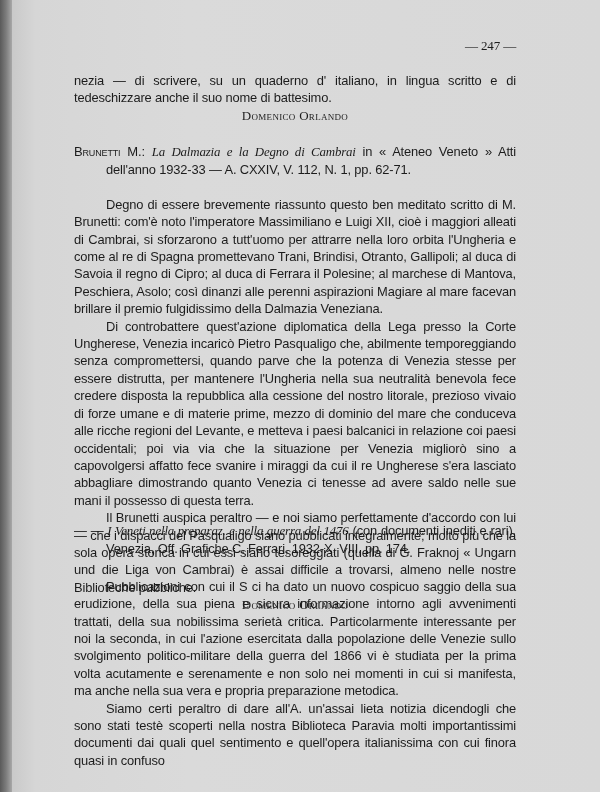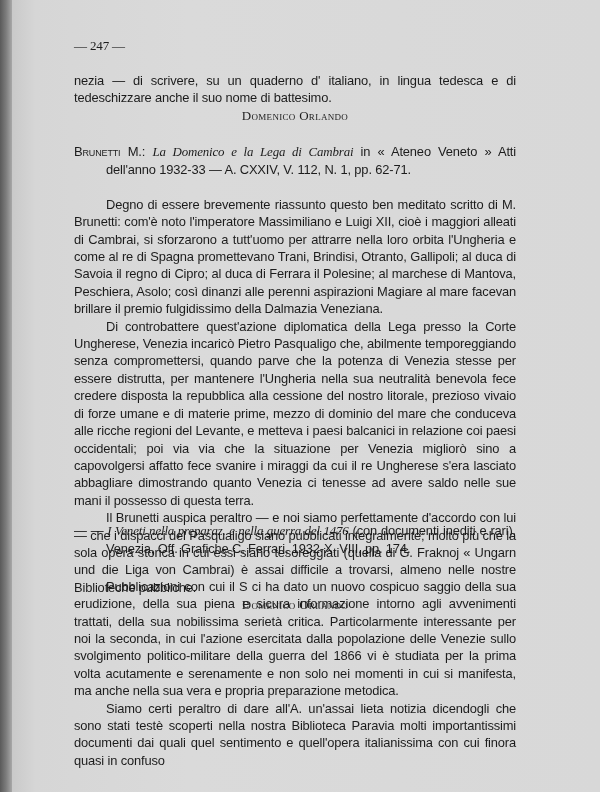--- a/index.html
+++ b/index.html
@@ -17,21 +17,21 @@
     position:absolute; left:12px; top:0; width:588px; height:792px;
     background:linear-gradient(to right,#c9c9c9 0%,#d6d6d6 4%,#dadada 30%,#d8d8d8 100%);
   }
   .content {
     position:absolute; left:62px; top:0; width:442px;
     font-size:12.9px; line-height:17.4px;
     font-family:"Liberation Sans", sans-serif;
     letter-spacing:-0.15px;
   }
   .pagenum {
-    position:absolute; left:0; width:442px; top:37px; text-align:left;
+    position:absolute; left:0; width:442px; top:37px; text-align:right;
     font-size:13px; font-family:"Liberation Serif", serif;
   }
   p { margin:0; text-align:justify; }
   .indent { text-indent:32px; }
   .sig {
     text-align:center; font-variant:small-caps; letter-spacing:0.3px;
     font-family:"Liberation Serif", serif; font-size:13px;
   }
   .ref { padding-left:32px; text-indent:-32px; text-align:justify; }
   .author { font-variant:small-caps; font-family:Liberation Sans, sans-serif; font-size:13px; }
@@ -41,26 +41,26 @@
 </head>
 <body>
 
 <div class="spine"></div>
 <div class="page">
   <div class="content">
 
     <div class="pagenum">— 247 —</div>
 
     <div class="block" style="top:72px;">
-      <p>nezia — di scrivere, su un quaderno d' italiano, in lingua tedesca e di tedeschizzare anche il suo nome di battesimo.</p>
+      <p>nezia — di scrivere, su un quaderno d' italiano, in lingua scritto e di tedeschizzare anche il suo nome di battesimo.</p>
       <p class="sig">Domenico Orlando</p>
     </div>
 
     <div class="block" style="top:143px;">
-      <p class="ref"><span class="author">Brunetti M.:</span> <span class="title">La Domenico e la Lega di Cambrai</span><span> in « Ateneo Veneto » Atti dell'anno 1932-33 — A. CXXIV, V. 112, N. 1, pp. 62-71.</span></p>
+      <p class="ref"><span class="author">Brunetti M.:</span> <span class="title">La Dalmazia e la Degno di Cambrai</span><span> in « Ateneo Veneto » Atti dell'anno 1932-33 — A. CXXIV, V. 112, N. 1, pp. 62-71.</span></p>
       <div style="height:17px;"></div>
       <p class="indent">Degno di essere brevemente riassunto questo ben meditato scritto di M. Brunetti: com'è noto l'imperatore Massimiliano e Luigi XII, cioè i maggiori alleati di Cambrai, si sforzarono a tutt'uomo per attrarre nella loro orbita l'Ungheria e come al re di Spagna promettevano Trani, Brindisi, Otranto, Gallipoli; al duca di Savoia il regno di Cipro; al duca di Ferrara il Polesine; al marchese di Mantova, Peschiera, Asolo; così dinanzi alle perenni aspirazioni Magiare al mare facevan brillare il premio fulgidissimo della Dalmazia Veneziana.</p>
       <p class="indent">Di controbattere quest'azione diplomatica della Lega presso la Corte Ungherese, Venezia incaricò Pietro Pasqualigo che, abilmente temporeggiando senza compromettersi, quando parve che la potenza di Venezia stesse per essere distrutta, per mantenere l'Ungheria nella sua neutralità benevola fece credere disposta la repubblica alla cessione del nostro litorale, prezioso vivaio di forze umane e di materie prime, mezzo di dominio del mare che conduceva alle ricche regioni del Levante, e metteva i paesi balcanici in relazione coi paesi occidentali; poi via via che la situazione per Venezia migliorò sino a capovolgersi affatto fece svanire i miraggi da cui il re Ungherese s'era lasciato abbagliare dimostrando quanto Venezia ci tenesse ad avere saldo nelle sue mani il possesso di questa terra.</p>
       <p class="indent">Il Brunetti auspica peraltro — e noi siamo perfettamente d'accordo con lui — che i dispacci del Pasqualigo siano pubblicati integralmente; molto più che la sola opera storica in cui essi siano tesoreggiati (quella di G. Fraknoj « Ungarn und die Liga von Cambrai) è assai difficile a trovarsi, almeno nelle nostre Biblioteche pubbliche.</p>
       <p class="sig">Domenico Orlando</p>
     </div>
 
     <div class="block" style="top:522px;">
       <p class="ref"><span>— — </span><span class="title">I Veneti nella preparaz. e nella guerra del 1476</span><span> (con documenti inediti e rari). Venezia, Off. Grafiche C. Ferrari, 1932-X, VIII, pp. 174.</span></p>
       <div style="height:20px;"></div>

